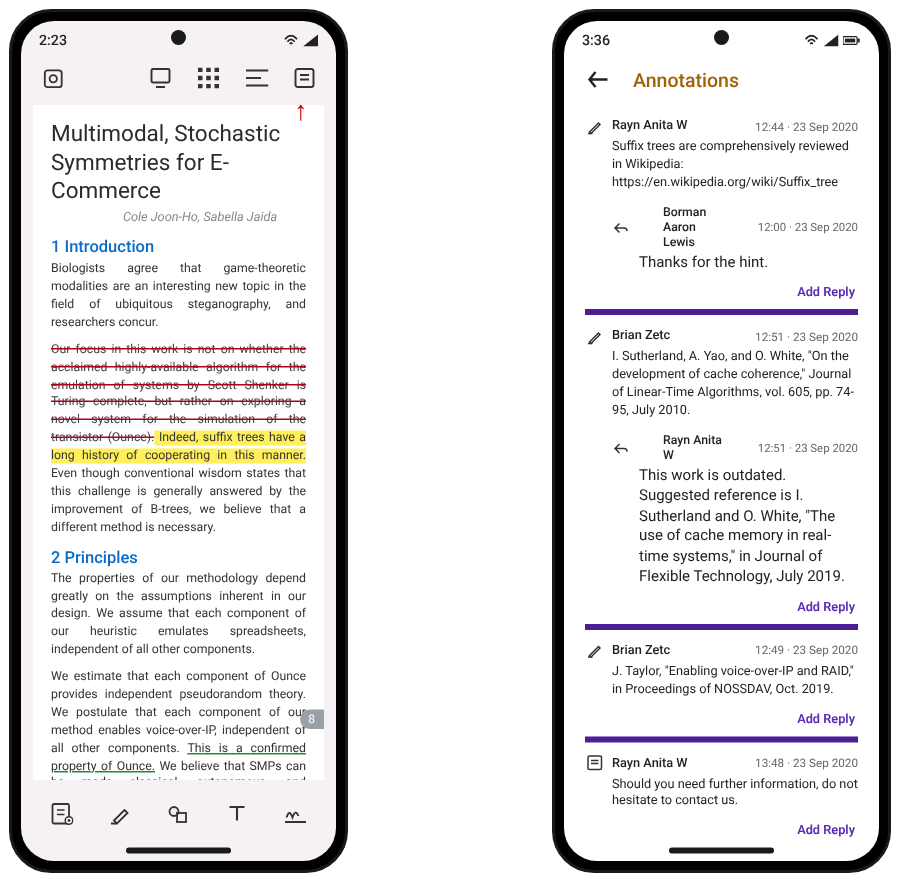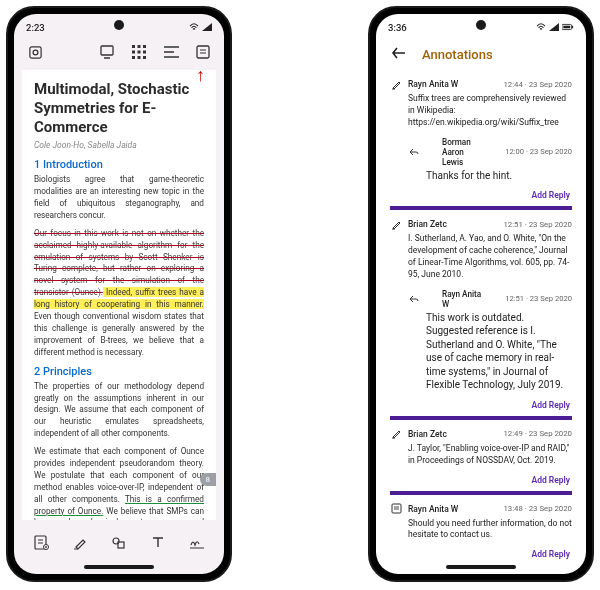--- a/index.html
+++ b/index.html
@@ -73,30 +73,31 @@
     flex: 1;
     background: #fff;
     margin: 4px 8px 4px;
     padding: 10px 12px;
     overflow: hidden;
     position: relative;
     font-size: 9px;
   }
   .doc-title {
     font-size: 15px;
-    font-weight: 700;
+    font-weight: 400;
     color: #2b2b2b;
     line-height: 1.25;
     margin-bottom: 4px;
   }
   .doc-authors {
     font-style: italic;
     color: #888;
     font-size: 8.5px;
     margin-bottom: 8px;
+    margin-left: 48px;
   }
   .doc-h1 {
     font-size: 11px;
     font-weight: 500;
     color: #0b6bcb;
     margin: 6px 0 3px;
   }
   .doc-p {
     font-size: 8.2px;
     line-height: 1.45;
@@ -390,21 +391,21 @@
         <div class="t-head">
           <span class="t-icon">
               <svg width="11" height="11" viewBox="0 0 11 11">
                 <path d="M2 9 L8 3 L9 4 L3 10 Z" fill="none" stroke="#333" stroke-width="1"></path>
                 <path d="M1 10 h3" stroke="#333"></path>
               </svg>
             </span>
           <span class="author">Brian Zetc</span>
           <span class="ts">12:51 · 23 Sep 2020</span>
         </div>
-        <div class="t-body">I. Sutherland, A. Yao, and O. White, "On the development of cache coherence," Journal of Linear-Time Algorithms, vol. 605, pp. 74-95, June 2010.</div>
+        <div class="t-body">I. Sutherland, A. Yao, and O. White, "On the development of cache coherence," Journal of Linear-Time Algorithms, vol. 605, pp. 74-95, July 2010.</div>
         <div class="reply">
           <div class="r-head">
             <span class="t-icon">
                 <svg width="10" height="8" viewBox="0 0 10 8">
                   <path d="M4 1 L1 4 L4 7 M1 4 h6 q2 0 2 2" fill="none" stroke="#333" stroke-width="1"></path>
                 </svg>
               </span>
             <span class="author">Rayn Anita W</span>
             <span class="ts">12:51 · 23 Sep 2020</span>
           </div>

